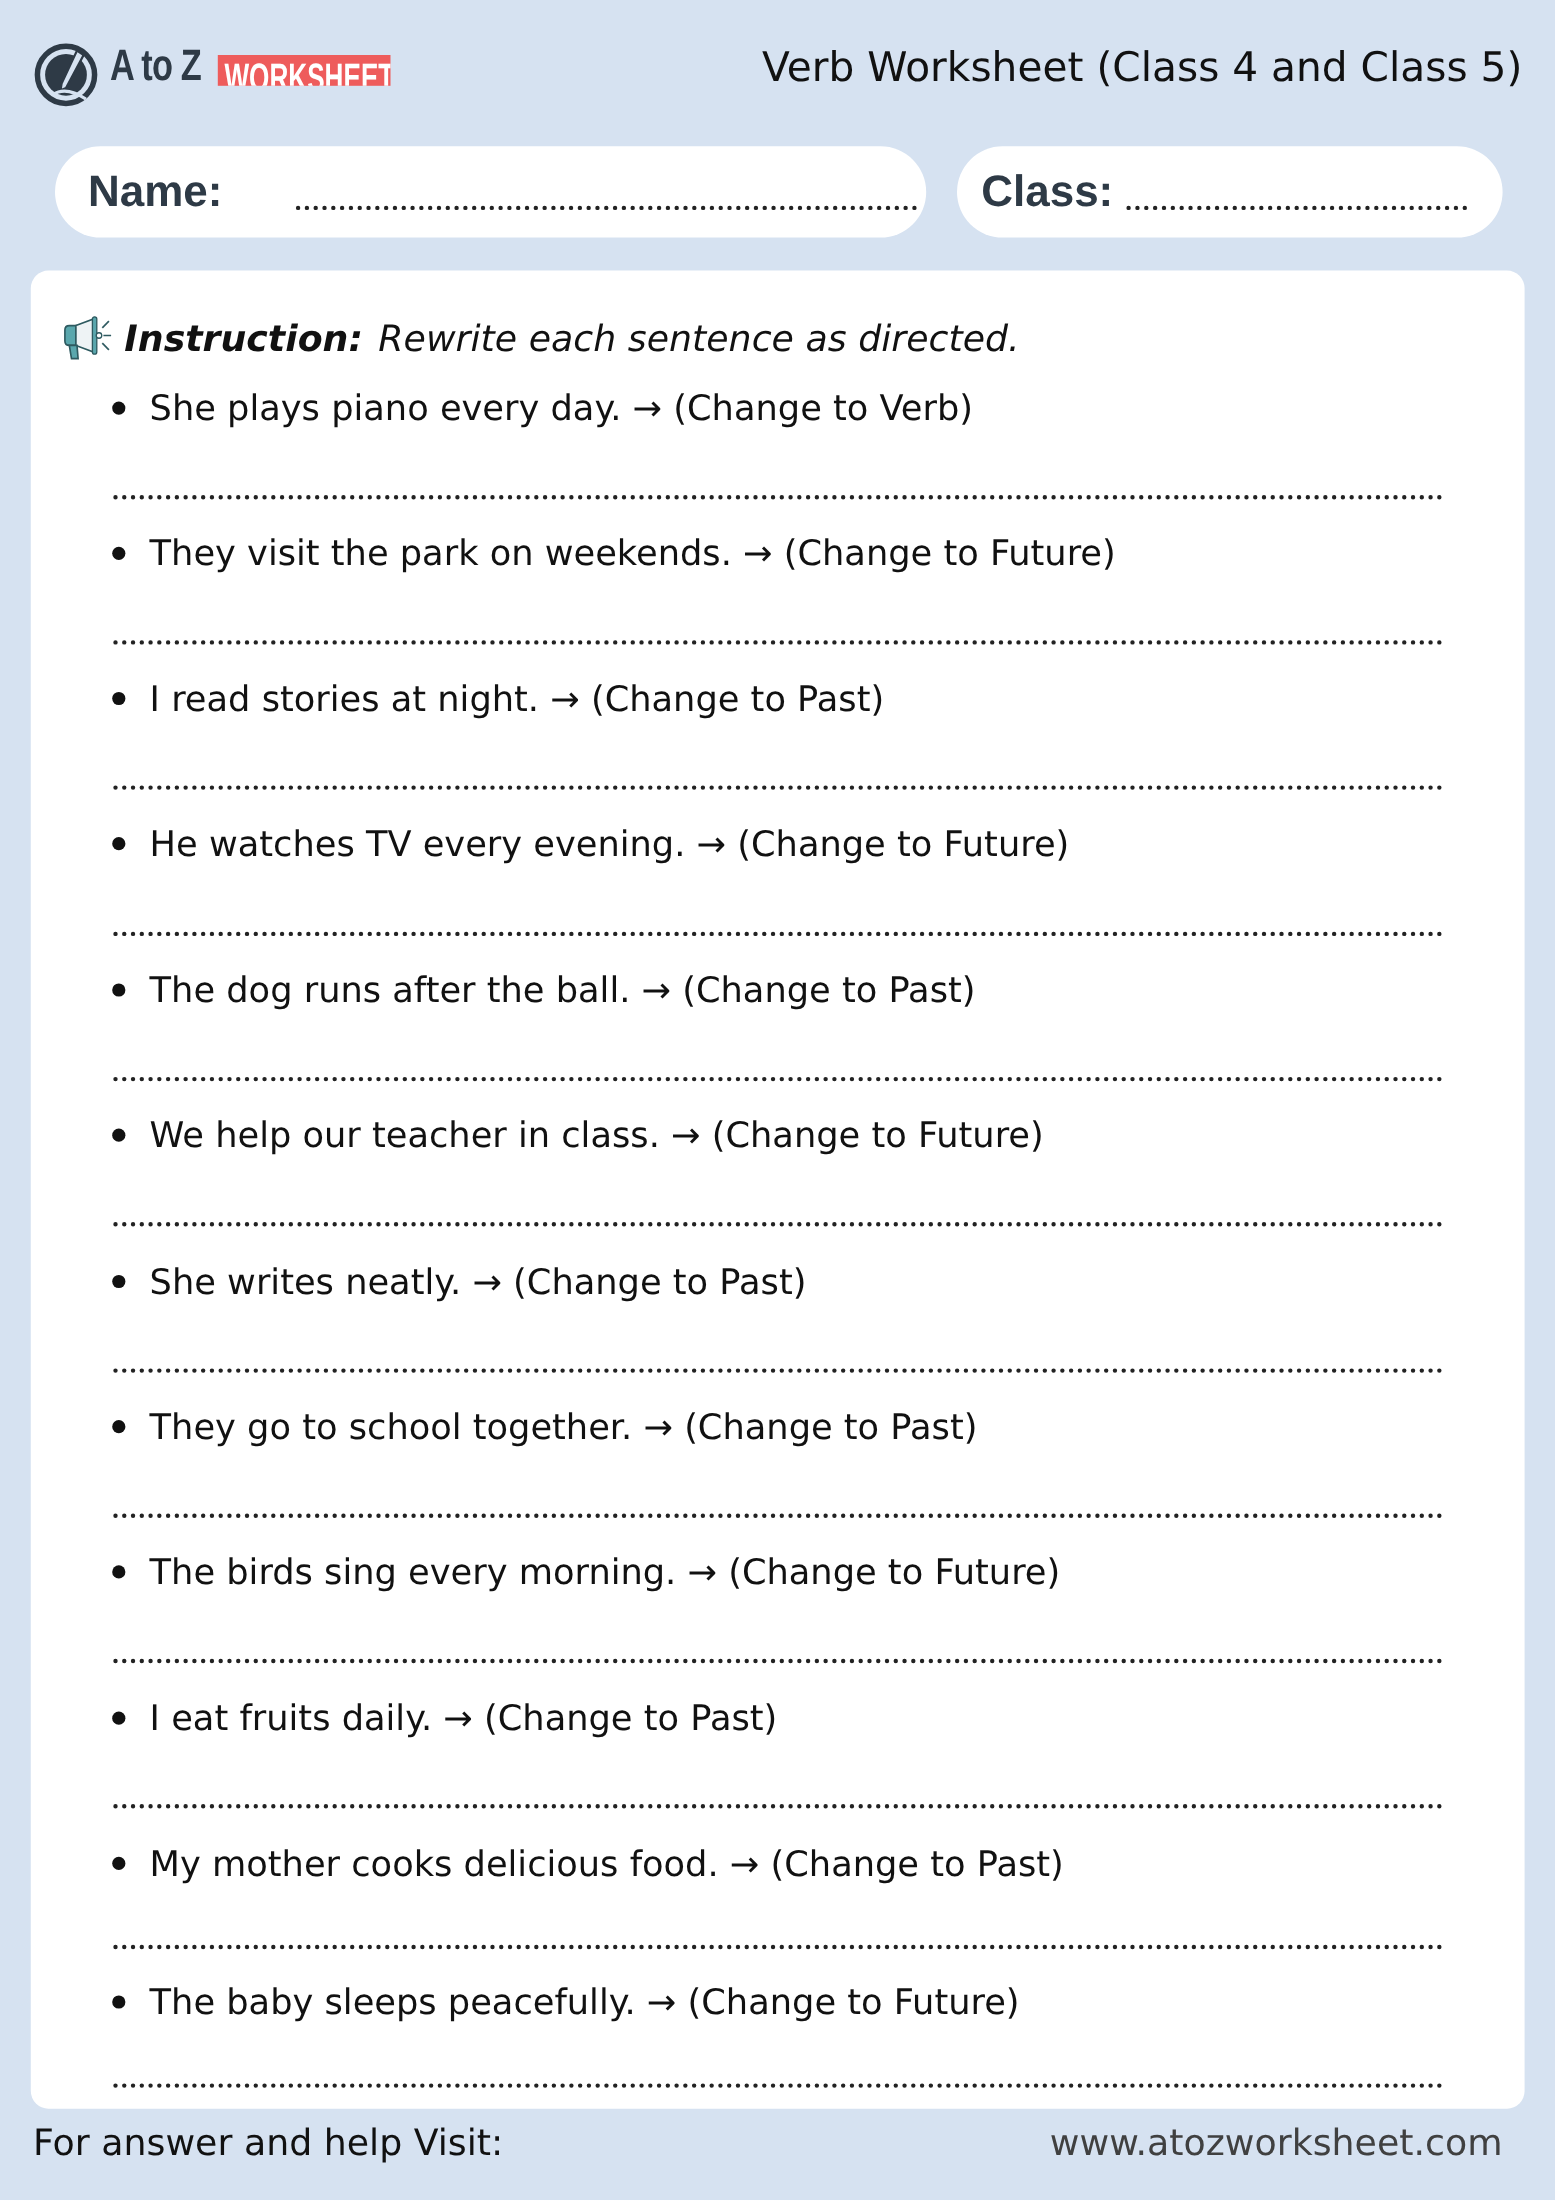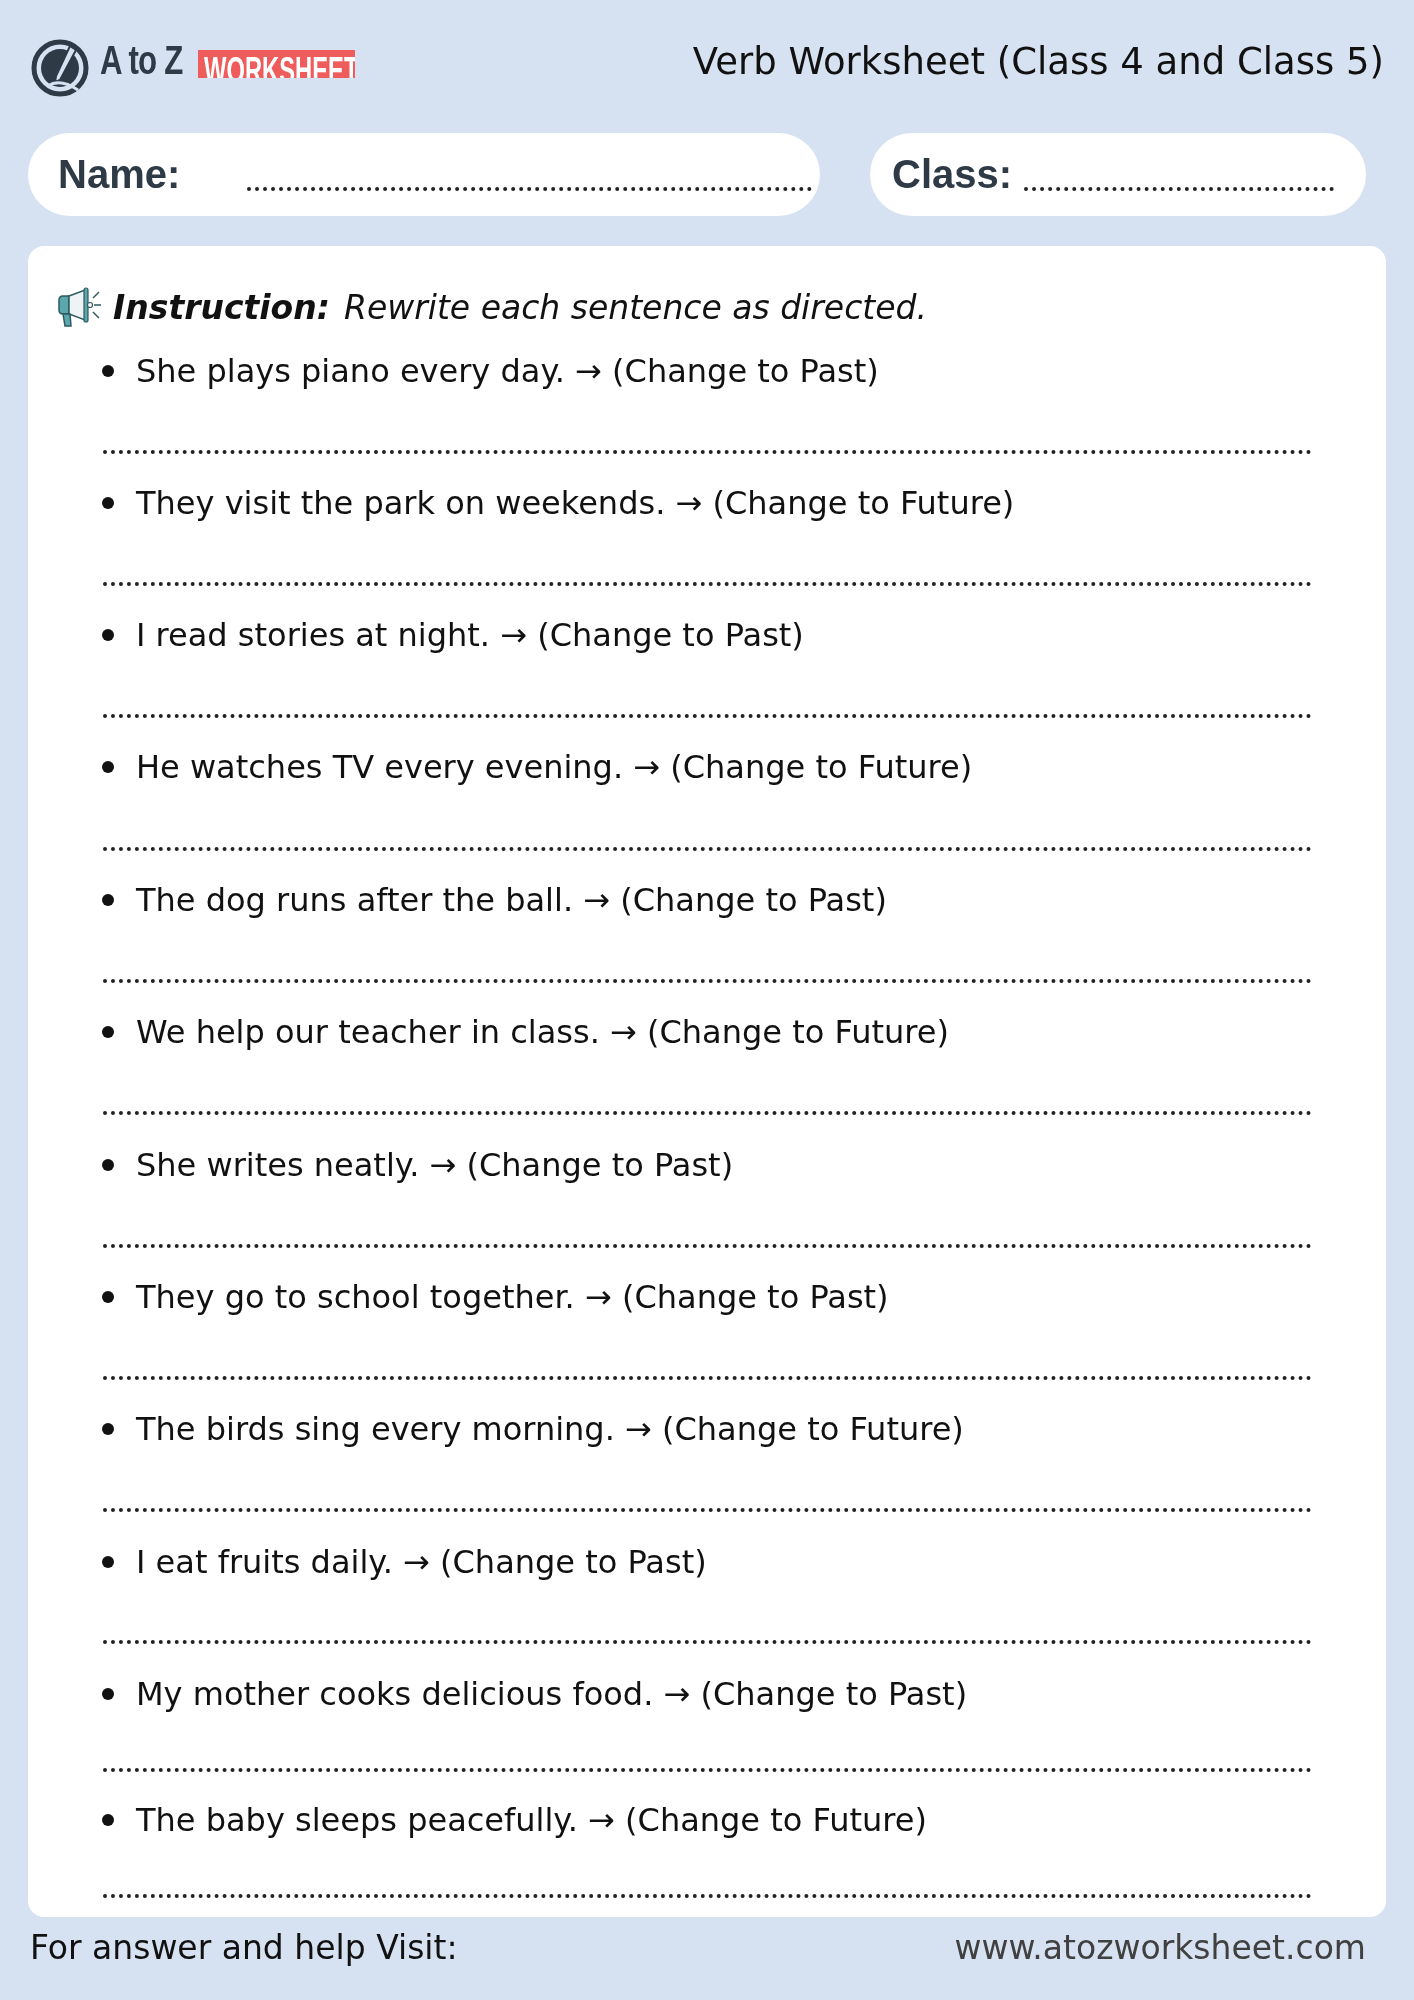--- a/index.html
+++ b/index.html
@@ -33,21 +33,21 @@
   .doc-title {
     position: absolute; right: 30px; top: 40px;
     font-size: 37px; color: #111; letter-spacing: 0px;
     font-family: "DejaVu Sans", sans-serif;
   }
   .pill {
     position: absolute; top: 133px; height: 83px;
     background: #fff; border-radius: 42px;
     display: flex; align-items: center;
   }
-  .pill.name { left: 28px; width: 792px; gap: 47px; }
+  .pill.name { left: 50px; width: 792px; gap: 47px; }
   .pill.class { left: 870px; width: 496px; }
   .pill-label {
     font-family: "Liberation Sans", sans-serif; font-weight: bold;
     font-size: 40px; color: #2e3a46; margin-left: 30px;
   }
   .pill.class .pill-label { margin-left: 22px; }
   .pill-line {
     height: 0; border-bottom: 4px dotted #222;
     margin-left: 20px; margin-top: 28px;
   }
@@ -119,21 +119,21 @@
     <line x1="38" y1="12" x2="44" y2="6" stroke="#2e5a60" stroke-width="1.5"></line>
     <line x1="39" y1="19" x2="46" y2="19" stroke="#2e5a60" stroke-width="1.5"></line>
     <line x1="38" y1="26" x2="44" y2="32" stroke="#2e5a60" stroke-width="1.5"></line>
   </svg>
   <span class="lbl">Instruction:</span>
   <span>Rewrite each sentence as directed.</span>
 </div>
 
 <div class="q" style="top:352px">
     <span class="bullet"></span>
-    <span>She plays piano every day. → (Change to Past)</span>
+    <span>She plays piano every day. → (Change to Verb)</span>
   </div>
 <div class="ans" style="top:450px"></div>
 
 <div class="q" style="top:484px">
     <span class="bullet"></span>
     <span>They visit the park on weekends. → (Change to Future)</span>
   </div>
 <div class="ans" style="top:582px"></div>
 
 <div class="q" style="top:616px">

